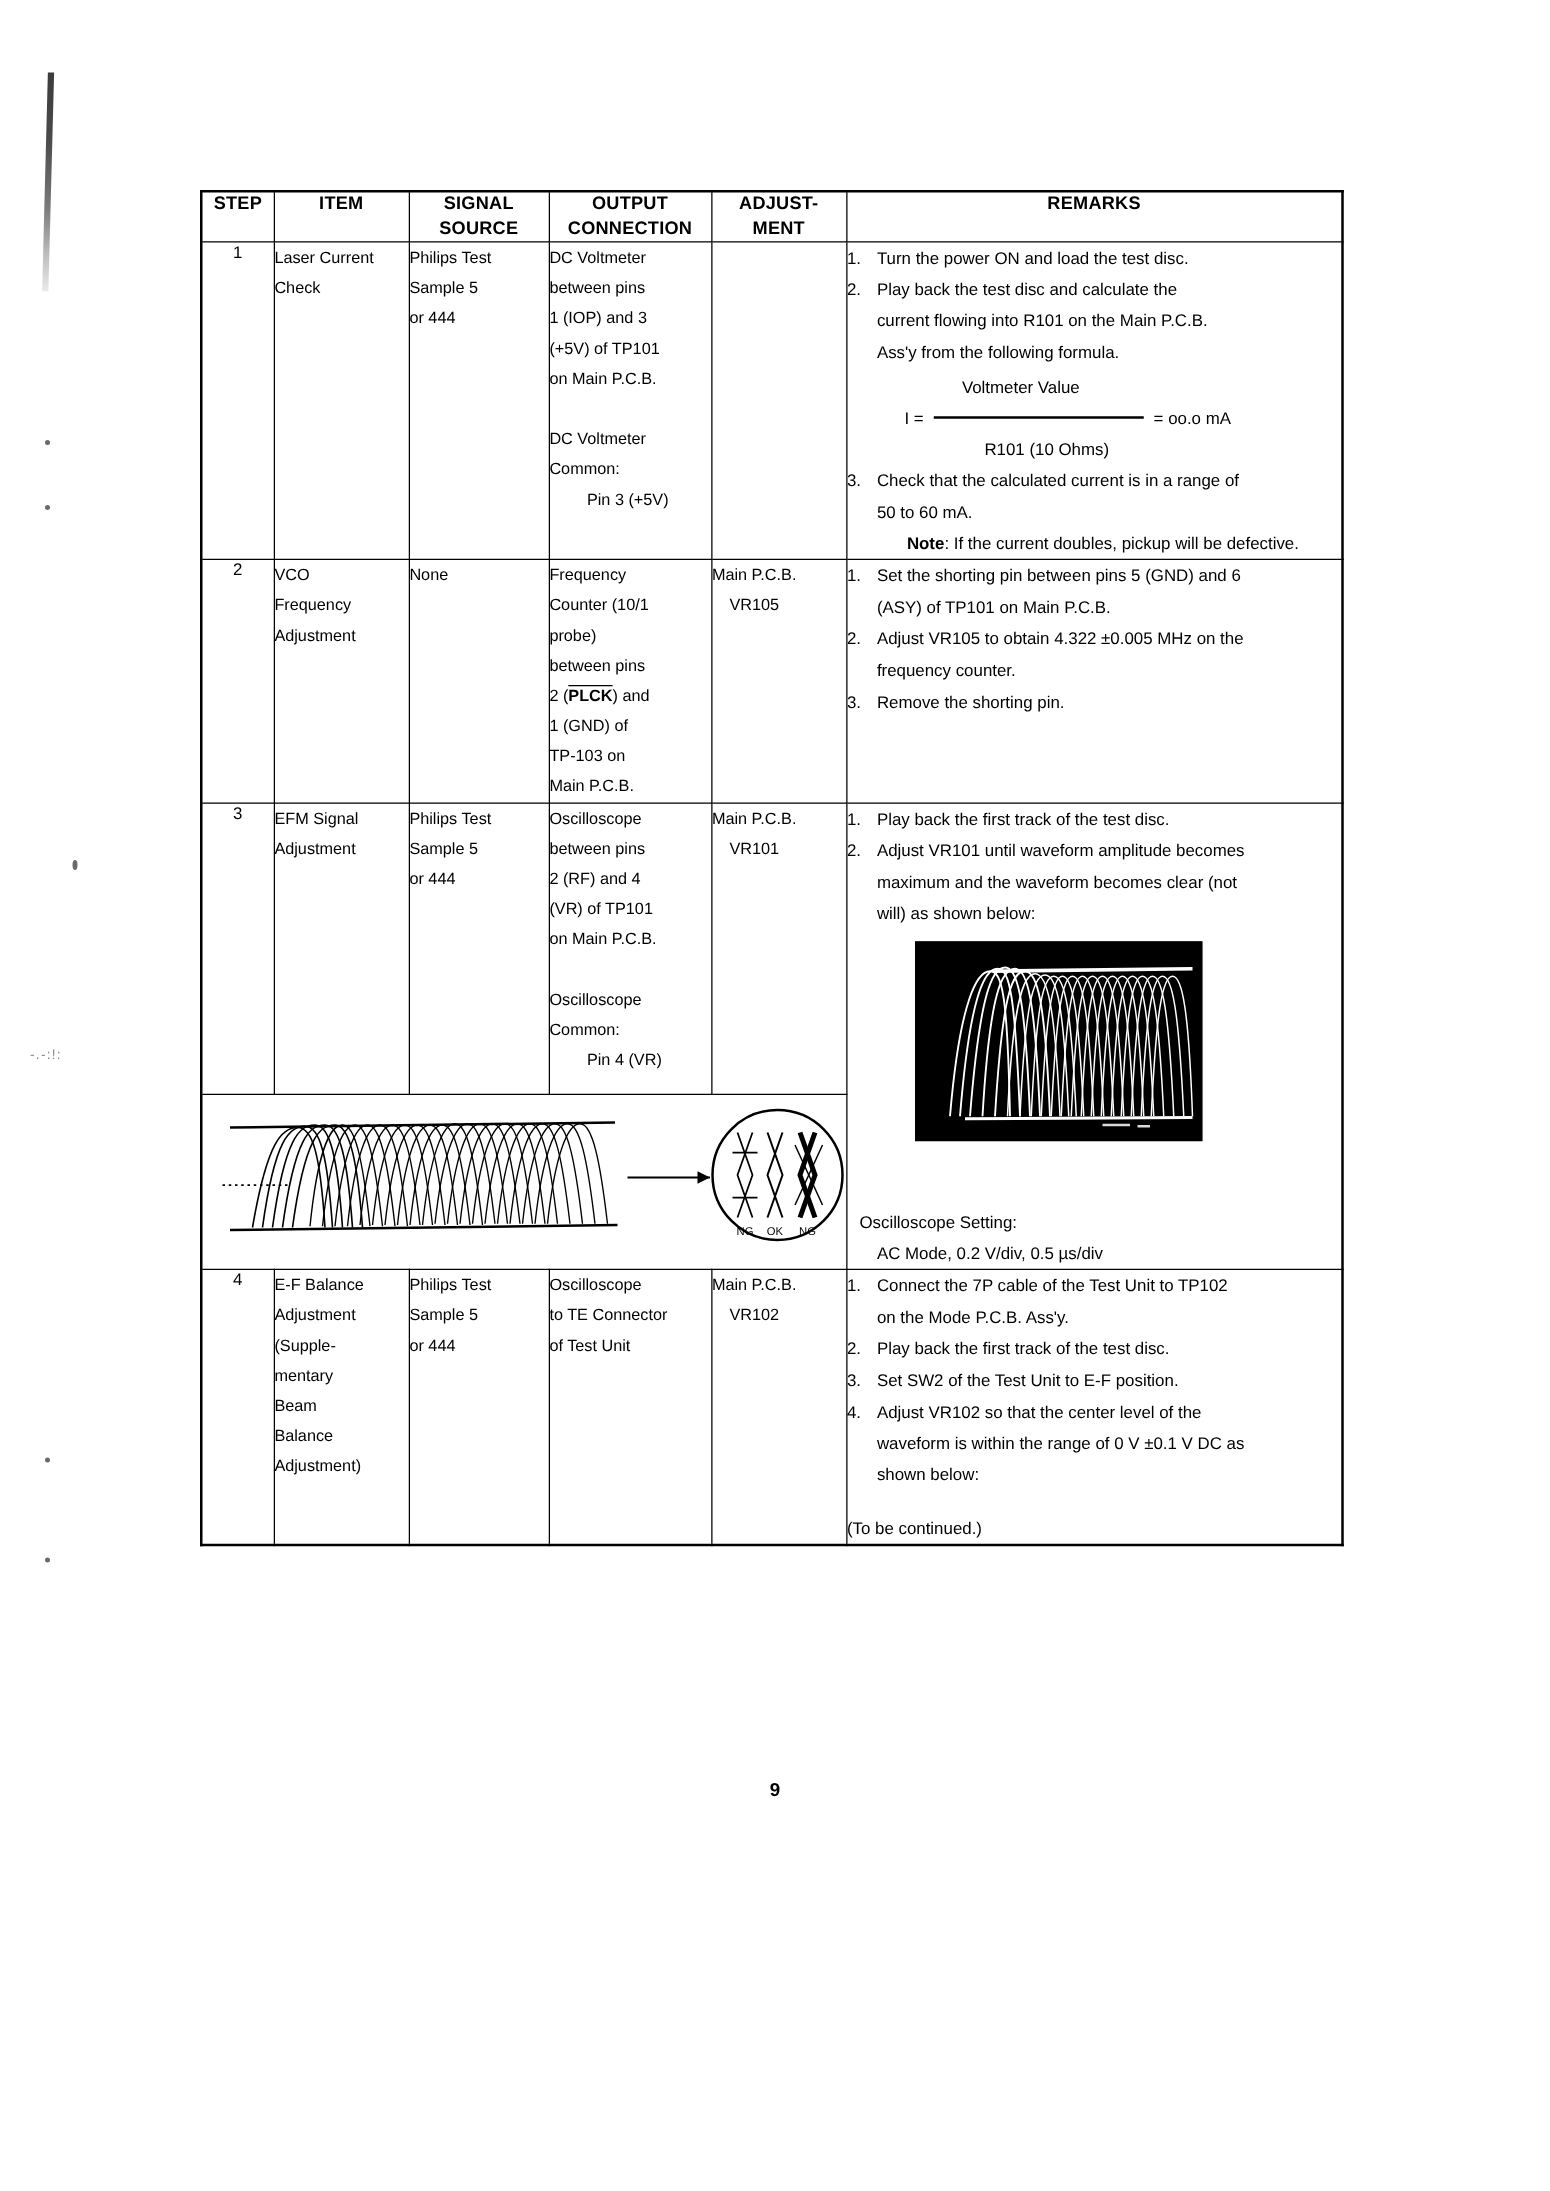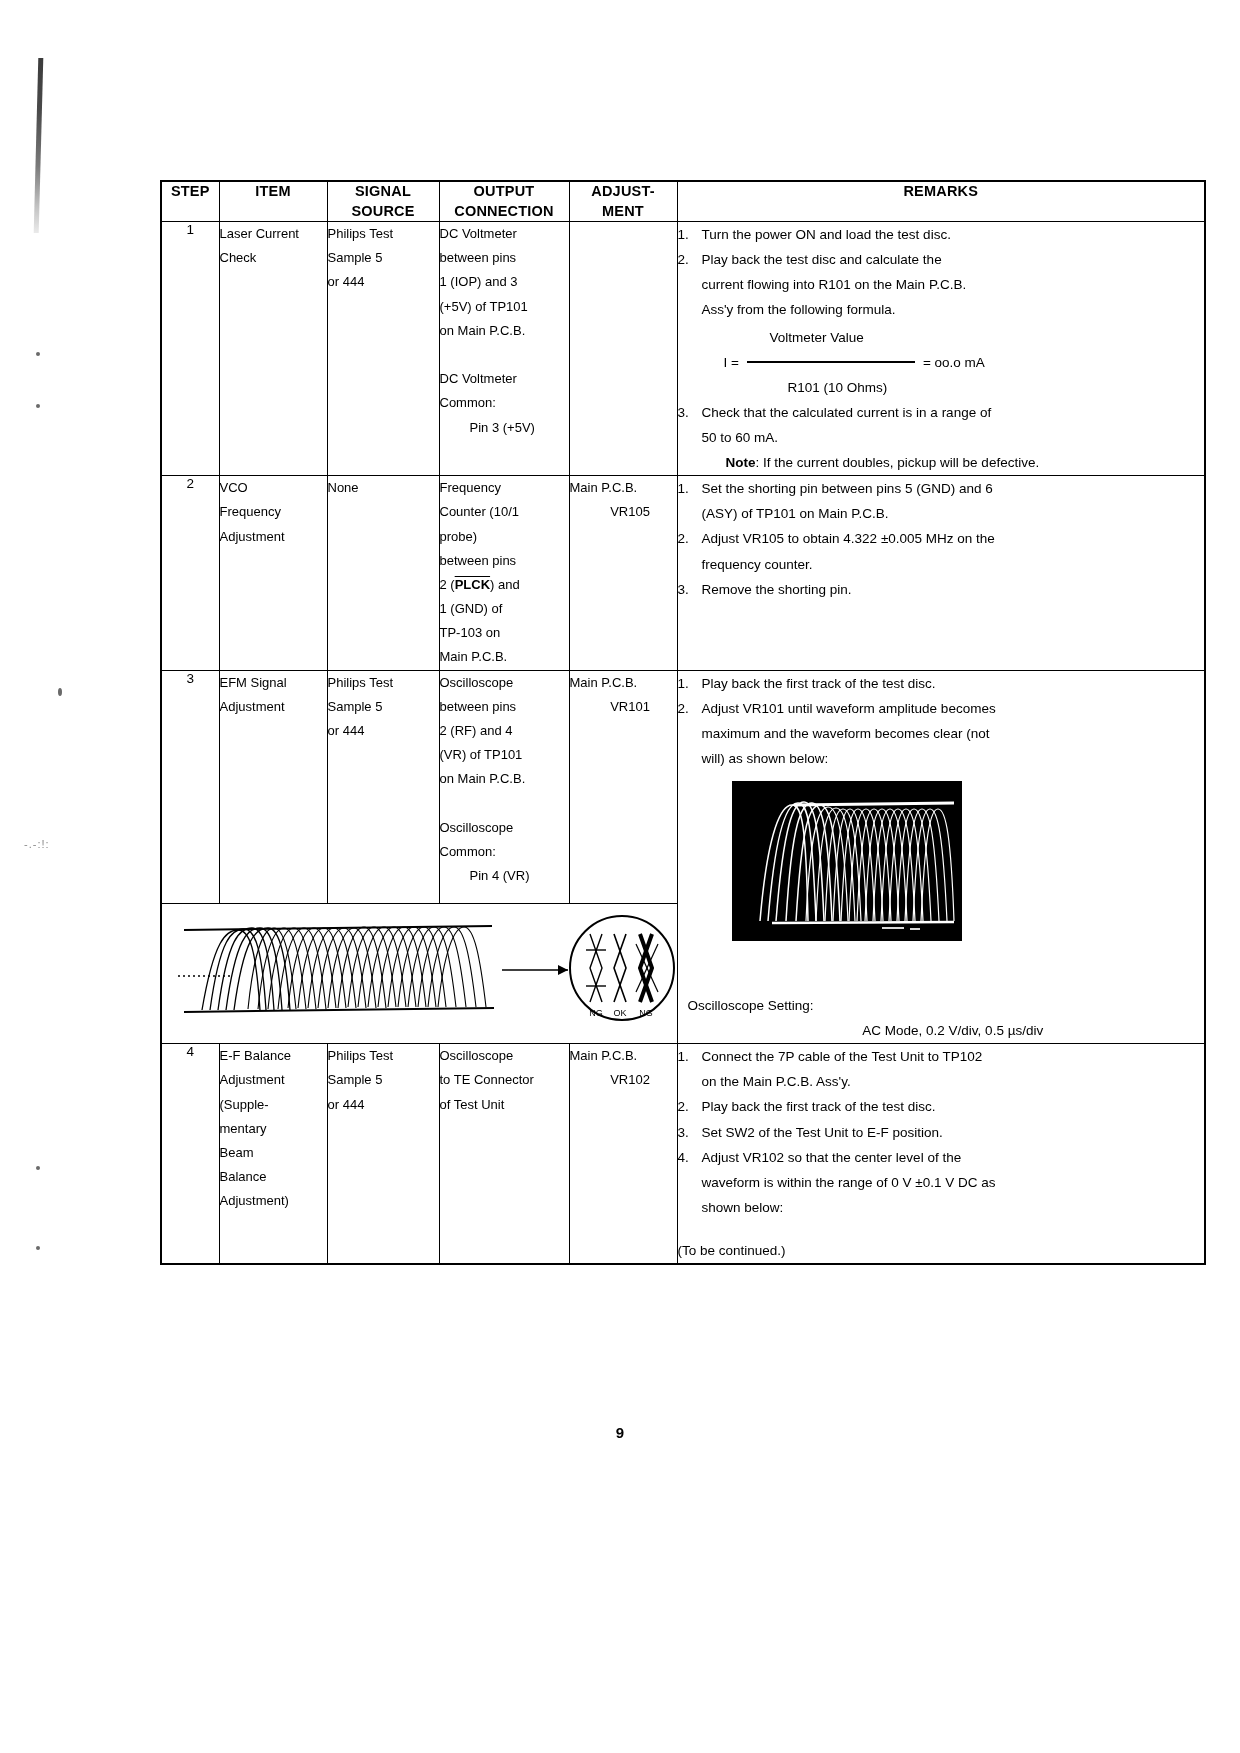--- a/index.html
+++ b/index.html
@@ -38,22 +38,22 @@
     font-size: 11px;
     color: #8a8a8a;
     letter-spacing: 1px;
     font-family: "Liberation Sans", sans-serif;
   }
 
   
   .sheet {
     position: absolute;
     left: 160px;
-    top: 180px;
-    width: 1046px;
+    top: 152px;
+    width: 915px;
   }
   table.adj {
     border-collapse: collapse;
     width: 100%;
     table-layout: fixed;
   }
   table.adj td, table.adj th {
     border: 1px solid #000;
     vertical-align: top;
     padding: 0;
@@ -90,21 +90,21 @@
     font-size: 13.5px;
     padding-top: 9px;
   }
   td.remarks {
     padding: 9px 10px 12px 9px;
     font-size: 13.5px;
     line-height: 1.86;
   }
 
   .ovl { text-decoration: overline; font-weight: bold; }
-  .indent-1 { padding-left: 14px; display: block; text-align: center; }
+  .indent-1 { padding-left: 14px; display: block; }
   .indent-2 { padding-left: 30px; display: block; }
 
   
   ul.rl {
     list-style: none;
     margin: 0;
     padding: 0;
   }
   ul.rl > li {
     position: relative;
@@ -502,21 +502,21 @@
         </td>
         <td class="cell">
           <span>Main P.C.B.</span><br>
           <span class="indent-1">VR102</span>
         </td>
         <td class="remarks">
           <ul class="rl">
             <li>
               <span class="num">1.</span>
               <span>Connect the 7P cable of the Test Unit to TP102</span><br>
-              <span>on the Main P.C.B. Ass'y.</span>
+              <span>on the Mode P.C.B. Ass'y.</span>
             </li>
             <li>
               <span class="num">2.</span>
               <span>Play back the first track of the test disc.</span>
             </li>
             <li>
               <span class="num">3.</span>
               <span>Set SW2 of the Test Unit to E-F position.</span>
             </li>
             <li>

